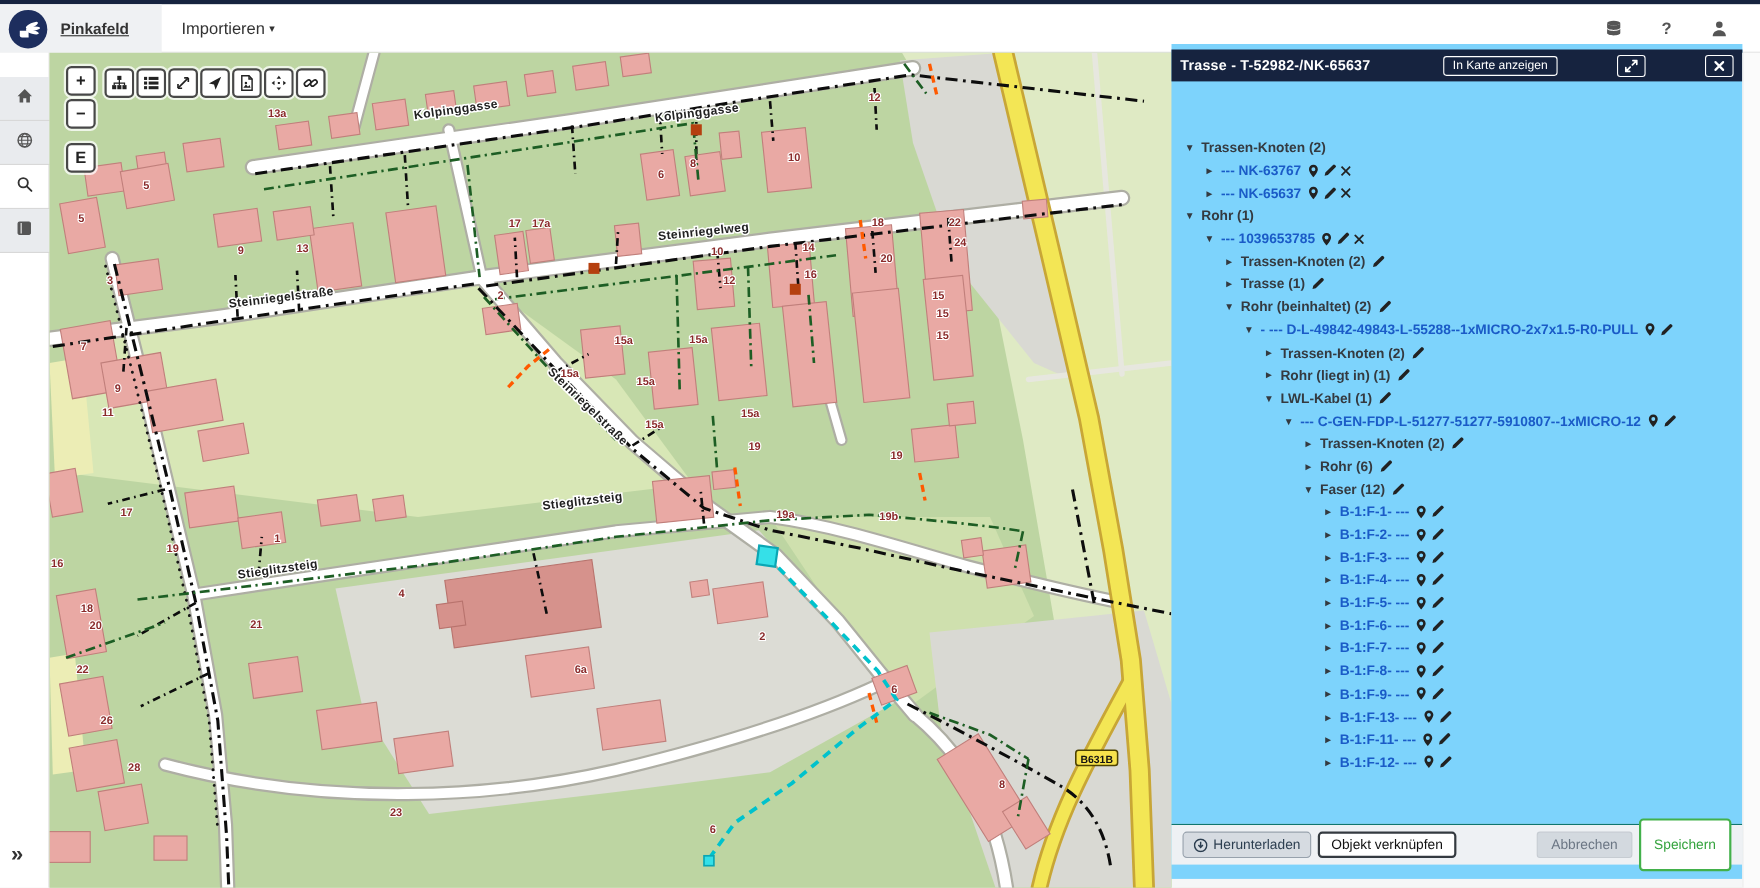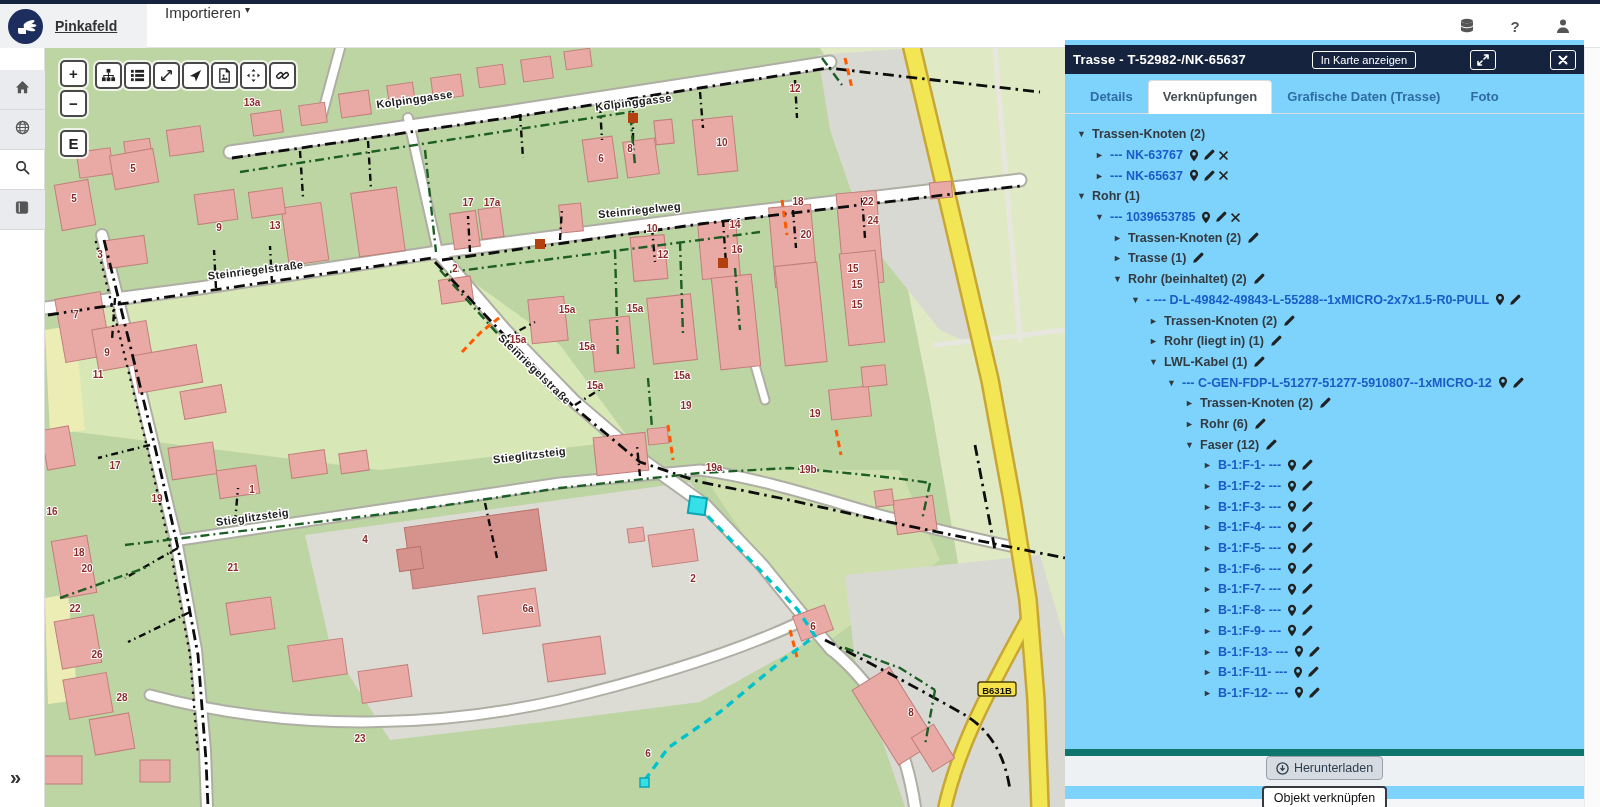--- a/index.html
+++ b/index.html
@@ -2,21 +2,21 @@
 <html><head>
 <meta charset="utf-8">
 <style>
   * { margin:0; padding:0; box-sizing:border-box; }
   html,body { width:1600px; height:807px; overflow:hidden; font-family:"Liberation Sans",sans-serif; background:#f5f6f7; }
   .topstrip { position:absolute; left:0; top:0; width:1600px; height:4px; background:#16233f; }
   .appbar { position:absolute; left:0; top:4px; width:1600px; height:44px; background:#fff; border-bottom:1px solid #e2e2e2; }
   .brandblock { position:absolute; left:0; top:0; width:147px; height:44px; background:#eff1f3; display:flex; align-items:center; gap:12px; padding-left:8px; }
   .logo { width:35px; height:35px; border-radius:50%; background:#1d2e5e; display:flex; align-items:center; justify-content:center; }
   .brand { font-weight:bold; font-size:14px; color:#333;text-decoration:underline; }
-  .menuitem { position:absolute; left:165px; top:0; height:44px; display:flex; font-size:15px; color:#333; cursor:pointer; gap:4px; }
+  .menuitem { position:absolute; left:165px; top:0; height:44px; display:flex; align-items:center; font-size:15px; color:#333; cursor:pointer; gap:4px; }
   .caret { font-size:10px; color:#333; }
   .appbar-icons { position:absolute; right:28px; top:0; height:44px; display:flex; align-items:center; gap:30px; color:#555; }
   .appbar-icons .ic { width:18px; height:18px; display:flex; align-items:center; justify-content:center; cursor:pointer; }
   .qmark { font-size:15px; font-weight:bold; color:#555; }
 
   .sidebar { position:absolute; left:0; top:48px; width:45px; height:759px; background:#fff; border-right:1px solid #ddd; }
   .side-item { width:45px; height:40px; display:flex; align-items:center; justify-content:center; border-bottom:1px solid #d8d8d8; cursor:pointer; }
   .side-item.gray { background:#e9ebee; }
   .side-spacer { height:22px; background:#fff; }
   .collapse-btn { position:absolute; left:10px; bottom:18px; font-size:20px; color:#333; cursor:pointer; font-weight:bold; }
@@ -37,21 +37,21 @@
   .tab { font-size:13px; font-weight:600; color:#2e6da4; padding:8px 14px 9px; cursor:pointer; border:1px solid transparent; margin-bottom:-1px; }
   .tab.active { color:#474f57; background:#fff; border-color:#ddd; border-bottom-color:#fff; border-radius:4px 4px 0 0; }
   .tree { position:absolute; left:0; top:74px; width:519px; height:635px; overflow:hidden; padding-top:10px; }
   .trow { display:flex; align-items:center; height:20.7px; cursor:pointer; }
   .arr { width:15px; font-size:9px; color:#343a40; text-align:left; flex:none; }
   .tlabel { font-size:12.5px; font-weight:bold; white-space:nowrap; }
   .tlabel.category { color:#343a40; }
   .tlabel.link { color:#1a5bc7; }
   .ticons { display:inline-flex; align-items:center; gap:4px; margin-left:6px; }
   .ticons .ti { display:inline-flex; cursor:pointer; }
-  .panel-footer { position:absolute; left:0; top:709px; width:519px; height:37px; background:#eef1f4; border-top:7px solid #0f766e; display:flex; align-items:center; padding:0 10px; gap:6px;flex-direction:column; }
+  .panel-footer { position:absolute; left:0; top:709px; width:519px; height:37px; background:#eef1f4; border-top:1px solid #0f766e; display:flex; align-items:center; padding:0 10px; gap:6px; }
   .pf-spacer { flex:1; }
   .btn-download { display:flex; align-items:center; gap:5px; background:#d6dbe1; border:1px solid #97a1ac; border-radius:4px; color:#2c3e50; font-size:12.5px; padding:4px 9px; cursor:pointer; font-family:inherit; }
   .btn-object { background:#fff; border:2px solid #343a40; border-radius:4px; color:#111; font-size:12.5px; padding:3px 10px; cursor:pointer; font-family:inherit; }
   .btn-cancel { background:#d3d9df; border:1px solid #c6ccd2; border-radius:3px; color:#6b7684; font-size:12.5px; padding:4px 12px; cursor:pointer; font-family:inherit; }
   .btn-save { background:#fff; border:2px solid #43b14b; border-radius:4px; color:#35a33e; font-size:12.5px; padding:15px 12px; cursor:pointer; font-family:inherit; }
   .rightstrip { position:absolute; left:1584px; top:48px; width:16px; height:759px; background:#fbfbfb; border-left:1px solid #ececec; }
 
   
   .rc { fill:none; stroke:#aeaea4; stroke-linecap:round; stroke-linejoin:round; }
   .rf { fill:none; stroke:#ffffff; stroke-linecap:round; stroke-linejoin:round; }
@@ -493,26 +493,20 @@
       <svg width="12" height="12" viewBox="0 0 12 12">
           <path d="M1 11 L5 7 M1 11 l0-3.5 M1 11 l3.5 0 M11 1 L7 5 M11 1 l-3.5 0 M11 1 l0 3.5" stroke="#fff" stroke-width="1.6" fill="none" stroke-linecap="round"></path>
         </svg>
     </button>
     <button class="ph-btn sq">
       <svg width="10" height="10" viewBox="0 0 10 10">
           <path d="M1.5 1.5 L8.5 8.5 M8.5 1.5 L1.5 8.5" stroke="#fff" stroke-width="2" stroke-linecap="round"></path>
         </svg>
     </button>
   </div>
-  <div class="tabsbar" id="tabsbar">
-      <div class="tab">Details</div>
-      <div class="tab active">Verknüpfungen</div>
-      <div class="tab">Grafische Daten (Trasse)</div>
-      <div class="tab">Foto</div>
-    </div>
   <div class="tree" id="tree">
       <div class="trow" style="padding-left: 12px;">
         <span class="arr">▼</span>
         <span class="tlabel category">Trassen-Knoten (2)</span>
       </div>
       <div class="trow" style="padding-left: 30px;">
         <span class="arr">►</span>
         <span class="tlabel link">--- NK-63767</span>
         <span class="ticons">
           <span class="ti">

